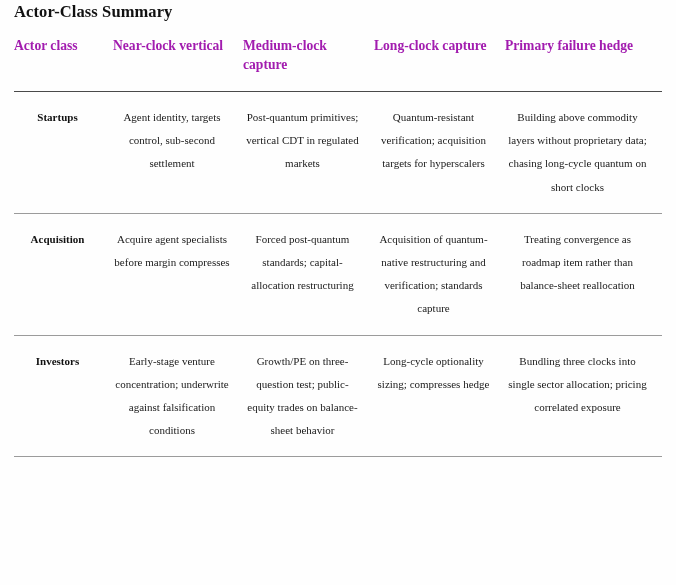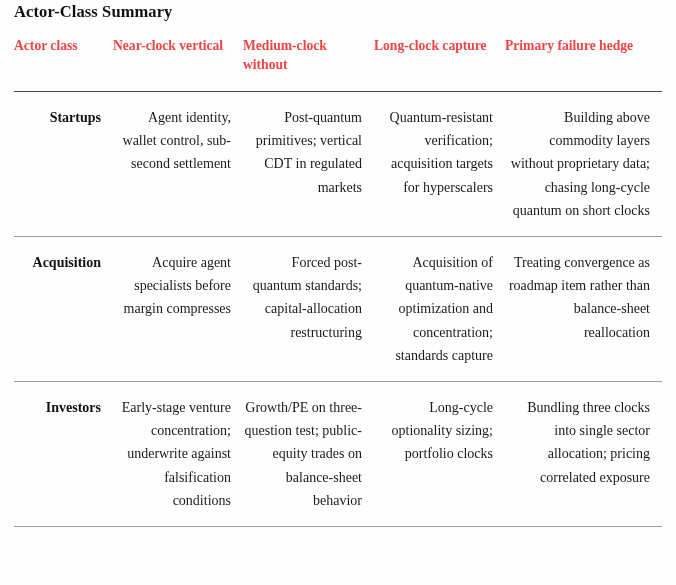--- a/index.html
+++ b/index.html
@@ -45,36 +45,36 @@
   table.summary col.c3 { width: 131px; }
   table.summary col.c4 { width: 157px; }
 
   table.summary thead th {
     text-align: left;
     vertical-align: top;
     font-size: 13.6px;
     font-weight: bold;
     line-height: 19px;
     padding: 0 12px 0 0;
-    color: #ef4444;
+    color: #a21caf;
     border: none;
   }
   table.summary thead tr {
     border-bottom: 1.3px solid #4a4a4a;
   }
   table.summary thead th {
     padding-bottom: 17px;
   }
   table.summary tbody tr {
     border-bottom: 1px solid #9b9b9b;
   }
   table.summary tbody td {
-    text-align: right;
+    text-align: center;
     vertical-align: top;
-    font-size: 14px;
+    font-size: 11px;
     line-height: 23.2px;
     padding: 14px 12px 14px 0;
     color: #1a1a1a;
     border: none;
     font-family: Liberation Serif, serif;
   }
   table.summary tbody td.actor {
     font-weight: bold;
     color: #111111;
   }
@@ -91,43 +91,43 @@
       <col class="c0">
         <col class="c1">
         <col class="c2">
         <col class="c3">
         <col class="c4">
     </colgroup>
     <thead>
       <tr>
         <th>Actor class</th>
         <th>Near-clock vertical</th>
-        <th>Medium-clock without</th>
+        <th>Medium-clock capture</th>
         <th>Long-clock capture</th>
         <th>Primary failure hedge</th>
       </tr>
     </thead>
     <tbody>
       <tr>
         <td class="actor">Startups</td>
-        <td>Agent identity, wallet control, sub-second settlement</td>
+        <td>Agent identity, targets control, sub-second settlement</td>
         <td>Post-quantum primitives; vertical CDT in regulated markets</td>
         <td>Quantum-resistant verification; acquisition targets for hyperscalers</td>
         <td>Building above commodity layers without proprietary data; chasing long-cycle quantum on short clocks</td>
       </tr>
       <tr>
         <td class="actor">Acquisition</td>
         <td>Acquire agent specialists before margin compresses</td>
         <td>Forced post-quantum standards; capital-allocation restructuring</td>
-        <td>Acquisition of quantum-native optimization and concentration; standards capture</td>
+        <td>Acquisition of quantum-native restructuring and verification; standards capture</td>
         <td>Treating convergence as roadmap item rather than balance-sheet reallocation</td>
       </tr>
       <tr>
         <td class="actor">Investors</td>
         <td>Early-stage venture concentration; underwrite against falsification conditions</td>
         <td>Growth/PE on three-question test; public-equity trades on balance-sheet behavior</td>
-        <td>Long-cycle optionality sizing; portfolio clocks</td>
+        <td>Long-cycle optionality sizing; compresses hedge</td>
         <td>Bundling three clocks into single sector allocation; pricing correlated exposure</td>
       </tr>
     </tbody>
   </table>
 
 </div>
 
 </body></html>

